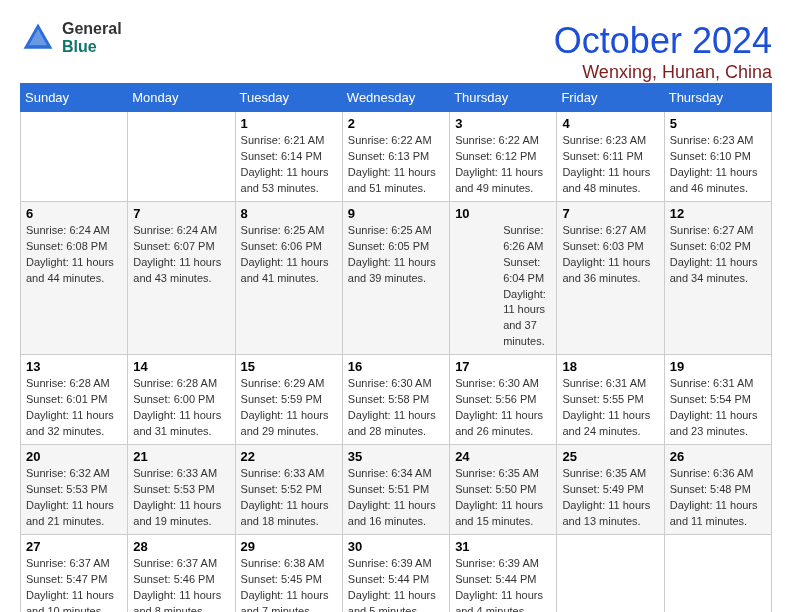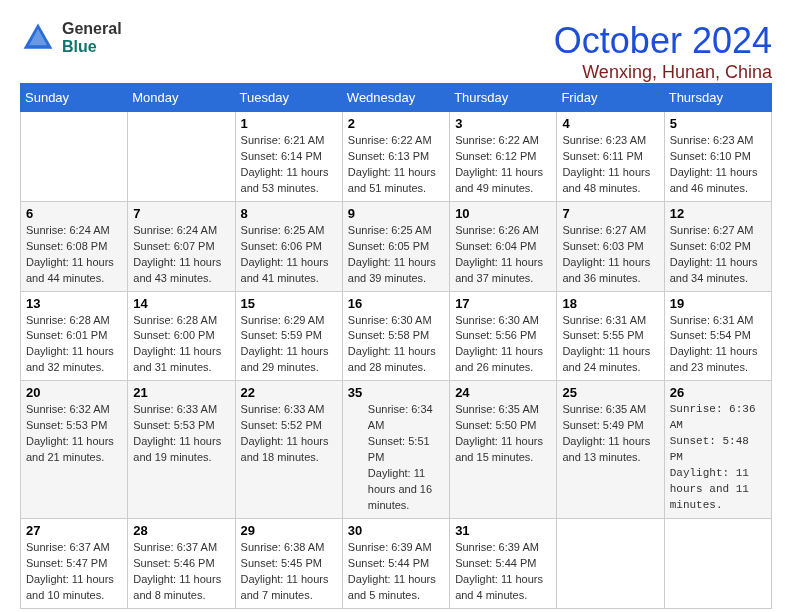--- a/index.html
+++ b/index.html
@@ -178,21 +178,21 @@
 Daylight: 11 hours and 41 minutes.</div>
         </td>
         <td>
           <span class="day-num">9</span>
           <div class="day-info" style="white-space: pre-line;">Sunrise: 6:25 AM
 Sunset: 6:05 PM
 Daylight: 11 hours and 39 minutes.</div>
         </td>
         <td>
           <span class="day-num">10</span>
-          <div class="day-info" style="white-space: pre-line;">Sunrise: 6:26 AM
+          <div class="day-info" style="white-space: pre-line; margin-left: 48px;">Sunrise: 6:26 AM
 Sunset: 6:04 PM
 Daylight: 11 hours and 37 minutes.</div>
         </td>
         <td>
           <span class="day-num">7</span>
           <div class="day-info" style="white-space: pre-line;">Sunrise: 6:27 AM
 Sunset: 6:03 PM
 Daylight: 11 hours and 36 minutes.</div>
         </td>
         <td>
@@ -260,39 +260,39 @@
 Daylight: 11 hours and 19 minutes.</div>
         </td>
         <td>
           <span class="day-num">22</span>
           <div class="day-info" style="white-space: pre-line;">Sunrise: 6:33 AM
 Sunset: 5:52 PM
 Daylight: 11 hours and 18 minutes.</div>
         </td>
         <td>
           <span class="day-num">35</span>
-          <div class="day-info" style="white-space: pre-line; margin-left: 20px;">Sunrise: 6:34 AM
+          <div class="day-info" style="white-space: pre-line;">Sunrise: 6:34 AM
 Sunset: 5:51 PM
 Daylight: 11 hours and 16 minutes.</div>
         </td>
         <td>
           <span class="day-num">24</span>
           <div class="day-info" style="white-space: pre-line;">Sunrise: 6:35 AM
 Sunset: 5:50 PM
 Daylight: 11 hours and 15 minutes.</div>
         </td>
         <td>
           <span class="day-num">25</span>
           <div class="day-info" style="white-space: pre-line;">Sunrise: 6:35 AM
 Sunset: 5:49 PM
 Daylight: 11 hours and 13 minutes.</div>
         </td>
         <td>
           <span class="day-num">26</span>
-          <div class="day-info" style="white-space: pre-line; font-family: Liberation Mono, monospace;">Sunrise: 6:36 AM
+          <div class="day-info" style="white-space: pre-line;">Sunrise: 6:36 AM
 Sunset: 5:48 PM
 Daylight: 11 hours and 11 minutes.</div>
         </td>
       </tr>
       <tr>
         <td>
           <span class="day-num">27</span>
           <div class="day-info" style="white-space: pre-line;">Sunrise: 6:37 AM
 Sunset: 5:47 PM
 Daylight: 11 hours and 10 minutes.</div>

